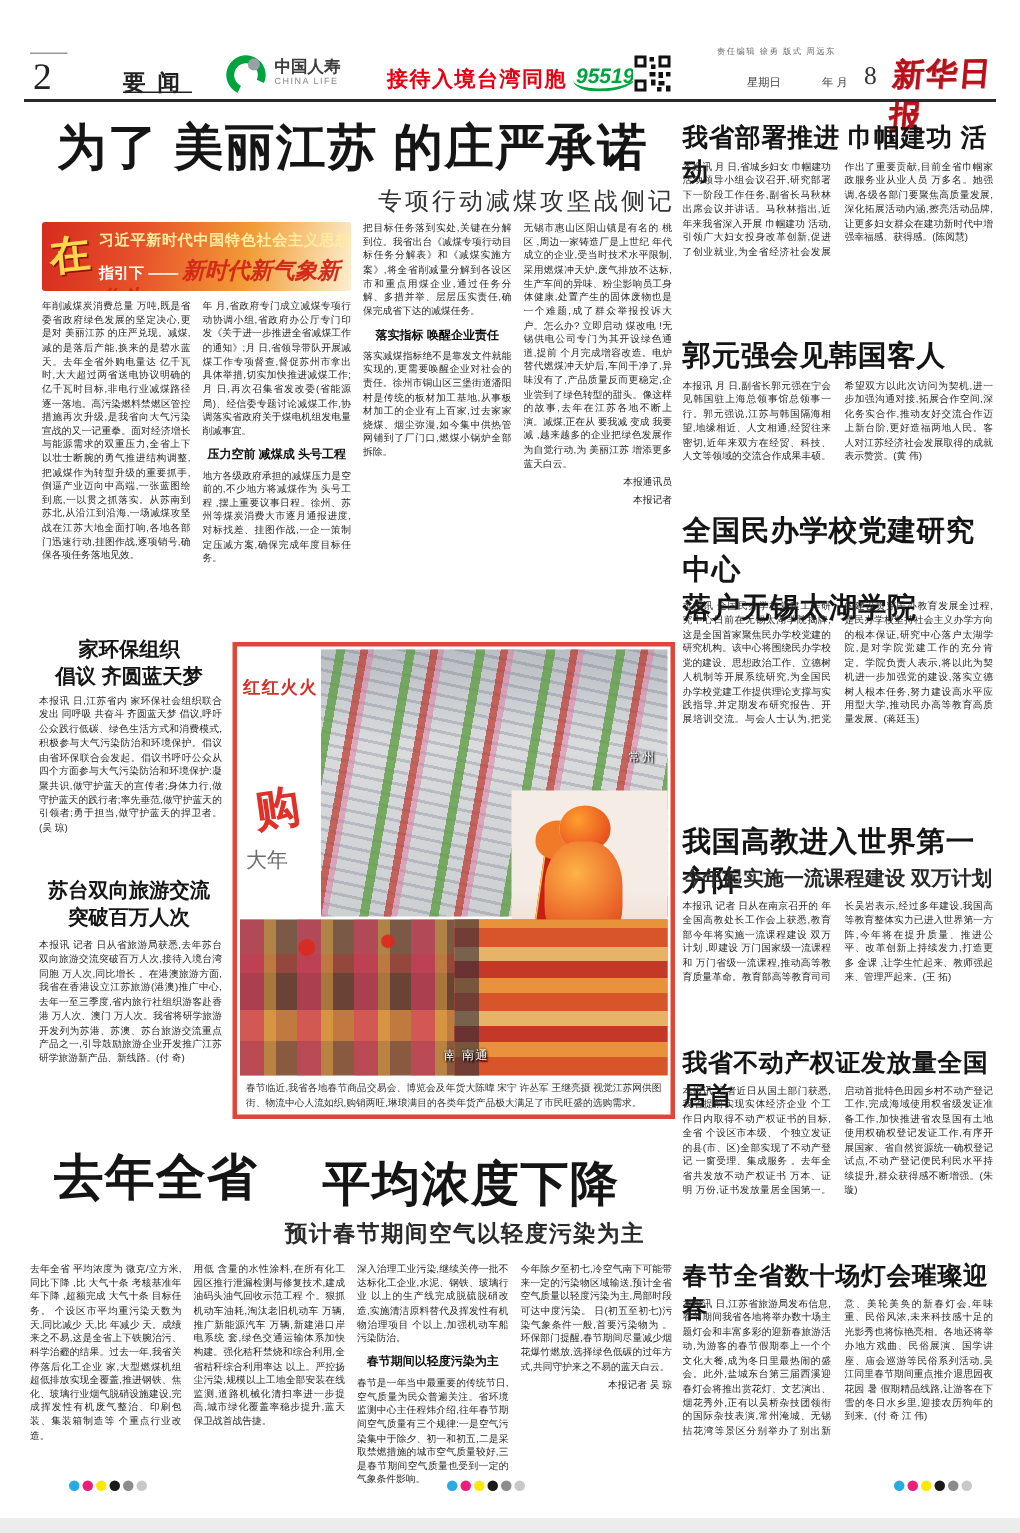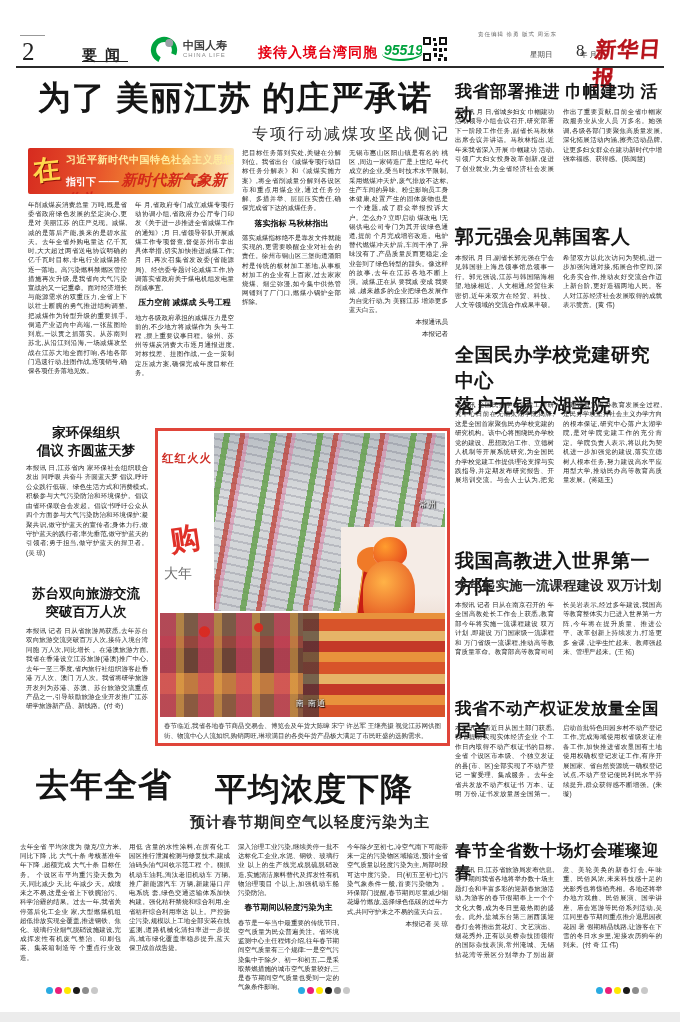--- a/index.html
+++ b/index.html
@@ -8,21 +8,21 @@
   .abs{position:absolute;}
   
   .h-pageno{font-family:"Liberation Serif",serif;font-size:25px;color:#222;border-top:1px solid #999;padding:2px 10px 0 2px;}
   .h-section{font-size:15px;font-weight:bold;letter-spacing:8px;color:#222;}
   .h-rule{height:2px;background:#2b2b2b;}
   .cl-brand{font-size:11px;font-weight:bold;color:#3c3c3c;line-height:1.05;}
   .cl-brand small{display:block;font-size:6px;font-weight:normal;color:#8a8a8a;letter-spacing:1px;}
   .h-slogan{font-size:14px;font-weight:bold;color:#e60012;letter-spacing:1px;}
   .h-hotline{font-size:14px;font-weight:bold;font-style:italic;color:#00a33e;border-bottom:2px solid #00a33e;border-radius:0 0 60% 40%;padding:0 2px 1px 2px;}
   .h-editors{font-size:5.5px;color:#666;letter-spacing:1px;}
-  .h-weekday,.h-datesmall{font-size:7.5px;color:#444;margin-left:32px;}
+  .h-weekday,.h-datesmall{font-size:7.5px;color:#444;}
   .h-day{font-family:"Liberation Serif",serif;font-size:17px;color:#333;}
   .masthead{font-family:"Liberation Serif",serif;font-size:21px;font-weight:bold;color:#b5121b;
             transform:skewX(-6deg) rotate(-1deg);letter-spacing:1px;text-shadow:0.5px 0.5px 0 #d65a5a;}
   
   .m-title{font-size:33px;font-weight:bold;color:#151515;text-align:center;letter-spacing:1px;}
   .m-subtitle{font-size:16px;color:#333;text-align:right;letter-spacing:2px;}
   .banner{width:206px;height:46px;background:linear-gradient(100deg,#d62b1f 0%,#e8542b 34%,#f29b35 66%,#fcefcf 100%);
           border-radius:2px;overflow:hidden;}
   .banner-char{position:absolute;left:5px;top:4px;font-size:27px;font-weight:bold;color:#ffd74d;
                text-shadow:1px 1px 0 #8c1208;transform:rotate(-6deg);}
@@ -156,21 +156,21 @@
           <span>年 月,省政府专门成立减煤专项行动协调小组,省政府办公厅专门印发《关于进一步推进全省减煤工作的通知》;月 日,省领导带队开展减煤工作专项督查,督促苏州市拿出具体举措,切实加快推进减煤工作;月 日,再次召集省发改委(省能源局)、经信委专题讨论减煤工作,协调落实省政府关于煤电机组发电量削减事宜。</span>
           <div class="subhead">压力空前 减煤成 头号工程</div>
           <span>地方各级政府承担的减煤压力是空前的,不少地方将减煤作为 头号工程 ,摆上重要议事日程。徐州、苏州等煤炭消费大市逐月通报进度,对标找差、挂图作战,一企一策制定压减方案,确保完成年度目标任务。</span>
         </div>
       </div>
     </div>
 
     <div class="colwrap abs" style="left:214px;top:0;">
       <div class="col col-tall">
         <span>把目标任务落到实处,关键在分解到位。我省出台《减煤专项行动目标任务分解表》和《减煤实施方案》,将全省削减量分解到各设区市和重点用煤企业,通过任务分解、多措并举、层层压实责任,确保完成省下达的减煤任务。</span>
-        <div class="subhead">落实指标 马秋林指出</div>
+        <div class="subhead">落实指标 唤醒企业责任</div>
         <span>落实减煤指标绝不是靠发文件就能实现的,更需要唤醒企业对社会的责任。徐州市铜山区三堡街道潘阳村是传统的板材加工基地,从事板材加工的企业有上百家,过去家家烧煤、烟尘弥漫,如今集中供热管网铺到了厂门口,燃煤小锅炉全部拆除。</span>
       </div>
       <div class="col col-tall">
         <span>无锡市惠山区阳山镇是有名的 桃区 ,周边一家铸造厂是上世纪 年代成立的企业,受当时技术水平限制,采用燃煤冲天炉,废气排放不达标,生产车间的异味、粉尘影响员工身体健康,处置产生的固体废物也是一个难题,成了群众举报投诉大户。怎么办? 立即启动 煤改电 !无锡供电公司专门为其开设绿色通道,提前 个月完成增容改造。电炉替代燃煤冲天炉后,车间干净了,异味没有了,产品质量反而更稳定,企业尝到了绿色转型的甜头。像这样的故事,去年在江苏各地不断上演。减煤,正在从 要我减 变成 我要减 ,越来越多的企业把绿色发展作为自觉行动,为 美丽江苏 增添更多蓝天白云。</span>
         <div class="byline">本报通讯员</div>
         <div class="byline">本报记者</div>
       </div>
     </div>
   </div>
 

